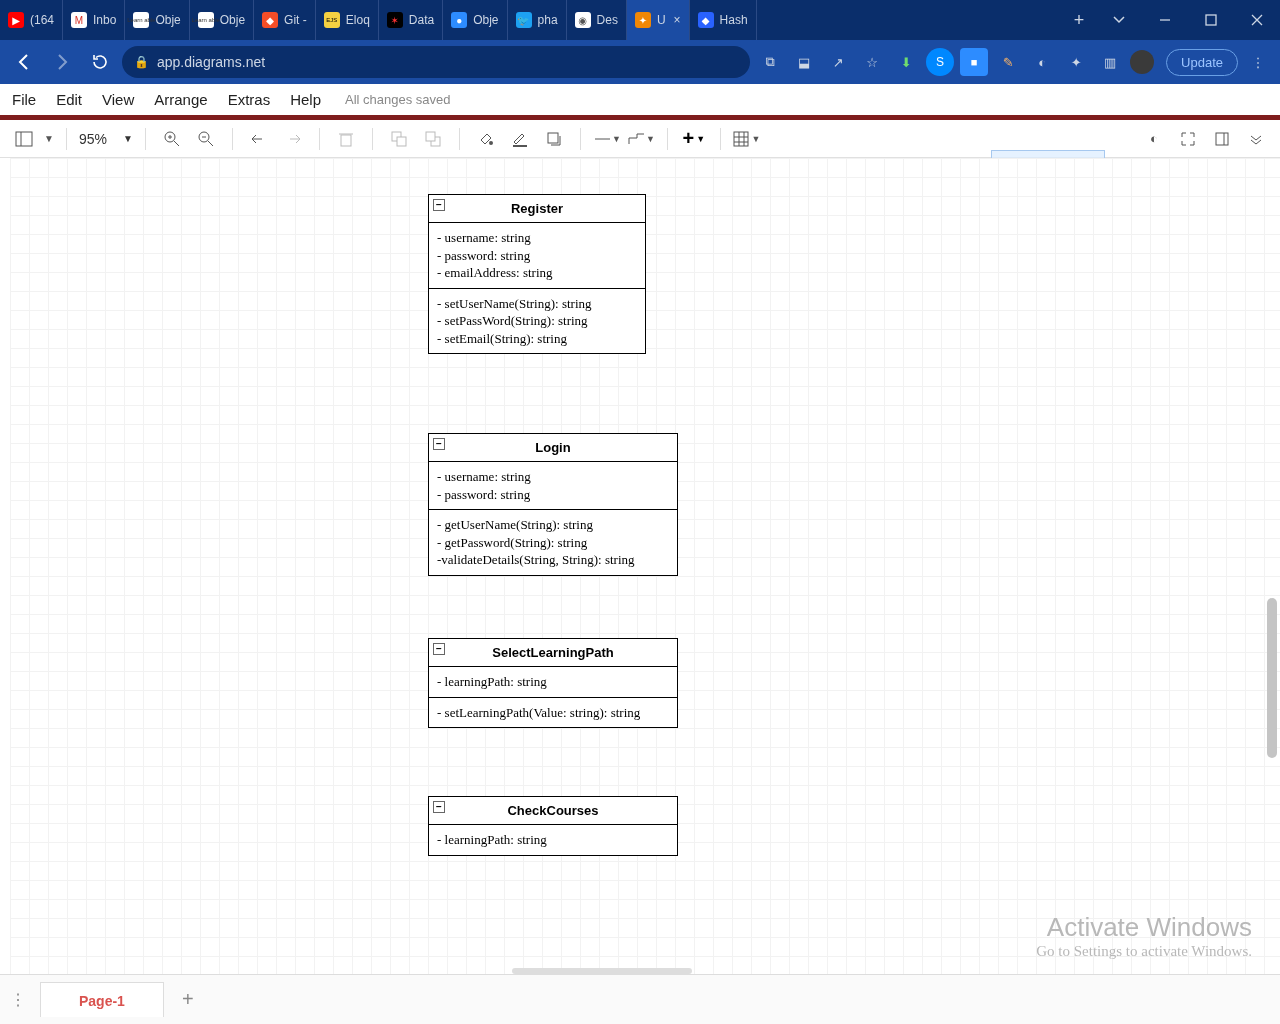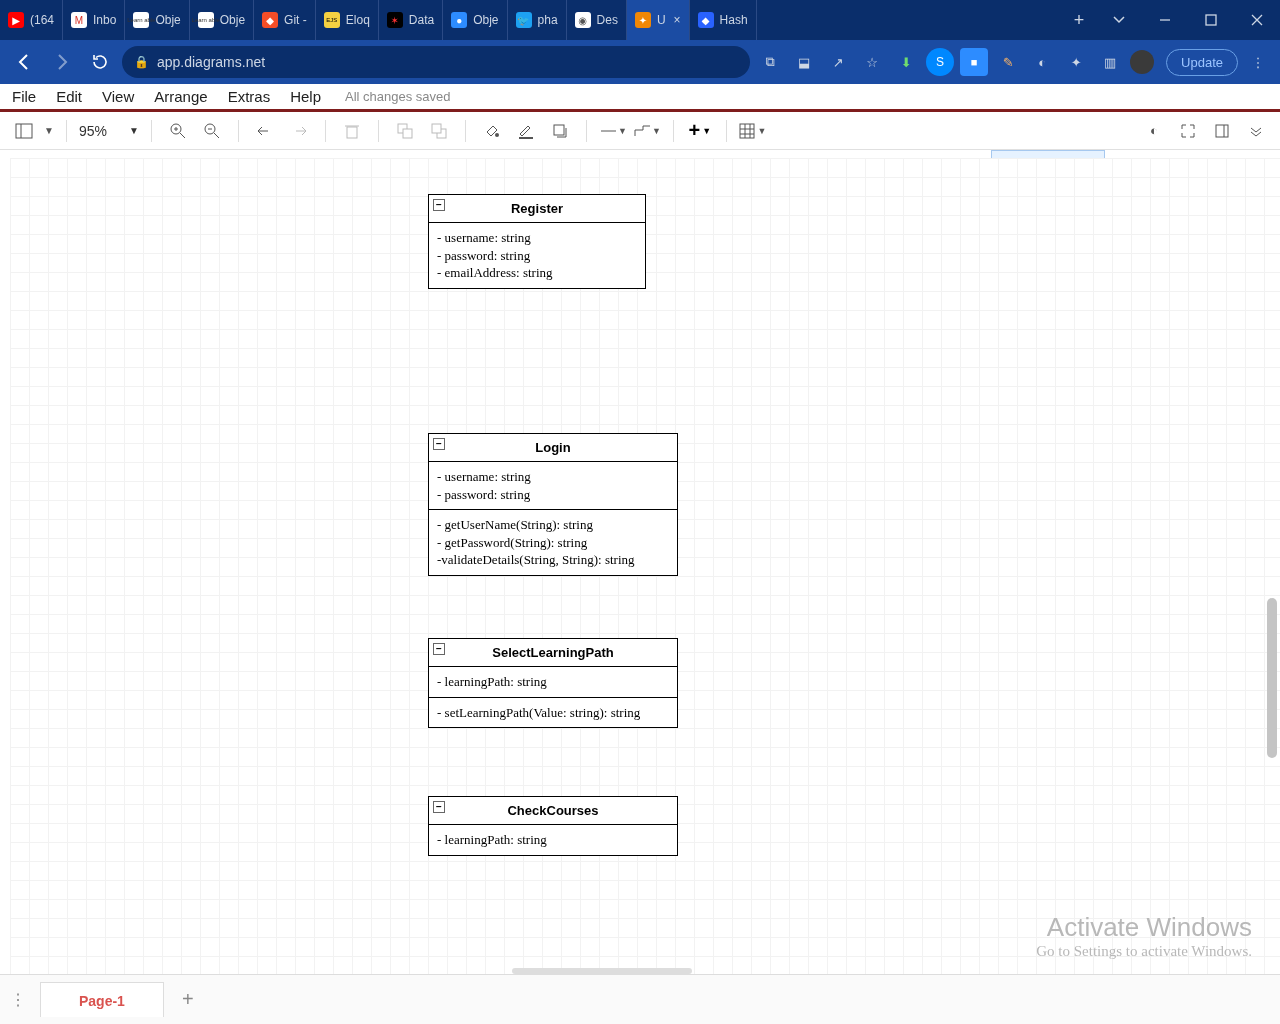--- a/index.html
+++ b/index.html
@@ -18,29 +18,29 @@
 
   .addrbar { background: #1b4ca3; height: 44px; display: flex; align-items: center; padding: 0 8px; gap: 6px; color: #cdd6e4; }
   .navbtn { width: 32px; height: 32px; display: flex; align-items: center; justify-content: center; cursor: pointer; border-radius: 16px; font-size: 16px; }
   .url { flex: 1; display: flex; align-items: center; gap: 8px; padding: 0 12px; height: 32px; background: #0a2e6b; border-radius: 16px; color: #cdd6e4; font-size: 14px; }
   .lock { font-size: 12px; }
   .exticon { width: 28px; height: 28px; display:flex; align-items:center; justify-content:center; cursor:pointer; border-radius:14px; }
   .update-btn { border: 1px solid #6aa0e6; color: #9cc4ff; background: transparent; border-radius: 16px; padding: 5px 14px; font-size: 13px; cursor: pointer; margin-left: 6px; }
   .avatar { width: 24px; height: 24px; border-radius: 12px; background: #3a3a3a; display:inline-block; }
 
   
-  .menubar { height: 28px; display: flex; align-items: center; padding: 4px 12px; gap: 20px; border-bottom: 3px solid #7f1d1d; color: #222; font-size: 15px; }
+  .menubar { height: 36px; display: flex; align-items: center; padding: 4px 12px; gap: 20px; border-bottom: 5px solid #7f1d1d; color: #222; font-size: 15px; }
   .menubar .item { cursor: pointer; }
   .menubar .status { color: #888; font-size: 13px; margin-left: 4px; }
 
   
   .toolbar { height: 38px; display: flex; align-items: center; padding: 0 10px; gap: 6px; border-bottom: 1px solid #e0e0e0; color: #555; }
   .tbtn { width: 28px; height: 28px; display: flex; align-items: center; justify-content: center; cursor: pointer; border-radius: 3px; }
   .tsep { width: 1px; height: 22px; background: #ddd; margin: 0 6px; }
-  .zoom { display: flex; align-items: center; gap: 22px; font-size: 14px; color: #333; cursor: pointer; }
+  .zoom { display: flex; align-items: center; gap: 16px; font-size: 14px; color: #333; cursor: pointer; }
   .right-cluster { margin-left: auto; display:flex; align-items:center; gap:6px; }
   .snip { position: absolute; right: 175px; top: 150px; background: rgba(220,236,255,0.7); border: 1px solid #a6c8ef; padding: 4px 10px; font-size: 13px; color: #456; display:flex; align-items:center; gap:8px; }
   .snip .dot { width:8px; height:8px; background:#7aa7d8; border-radius:4px; }
 
   
   .workarea { position: absolute; top: 158px; bottom: 50px; left: 0; right: 0; display: flex; }
   .canvas { flex: 1; position: relative; background: #fff; overflow: auto; }
   .sidebar-collapse { position:absolute; left:2px; top:50%; width:8px; height:28px; background:#eee; border:1px solid #ccc; cursor:pointer; font-size:9px; display:flex; align-items:center; justify-content:center; }
   .grid {
     position: absolute; left: 10px; right: 0; top: 0; bottom: 0;
@@ -339,20 +339,25 @@
   <div class="canvas">
     <div class="grid"></div>
     <div id="uml-host">
         <div class="uml" style="left: 428px; top: 36px; width: 218px;">
           <div class="head"><div class="collapse">−</div><span>Register</span></div>
           <div class="sect">
             <div>- username: string</div>
             <div>- password:  string</div>
             <div>- emailAddress: string</div>
           </div>
+          <div class="sect">
+            <div>- setUserName(String): string</div>
+            <div>- setPassWord(String): string</div>
+            <div>- setEmail(String): string</div>
+          </div>
         </div>
         <div class="uml" style="left: 428px; top: 275px; width: 250px;">
           <div class="head"><div class="collapse">−</div><span>Login</span></div>
           <div class="sect">
             <div>- username: string</div>
             <div>- password: string</div>
           </div>
           <div class="sect">
             <div>- getUserName(String): string</div>
             <div>- getPassword(String): string</div>

